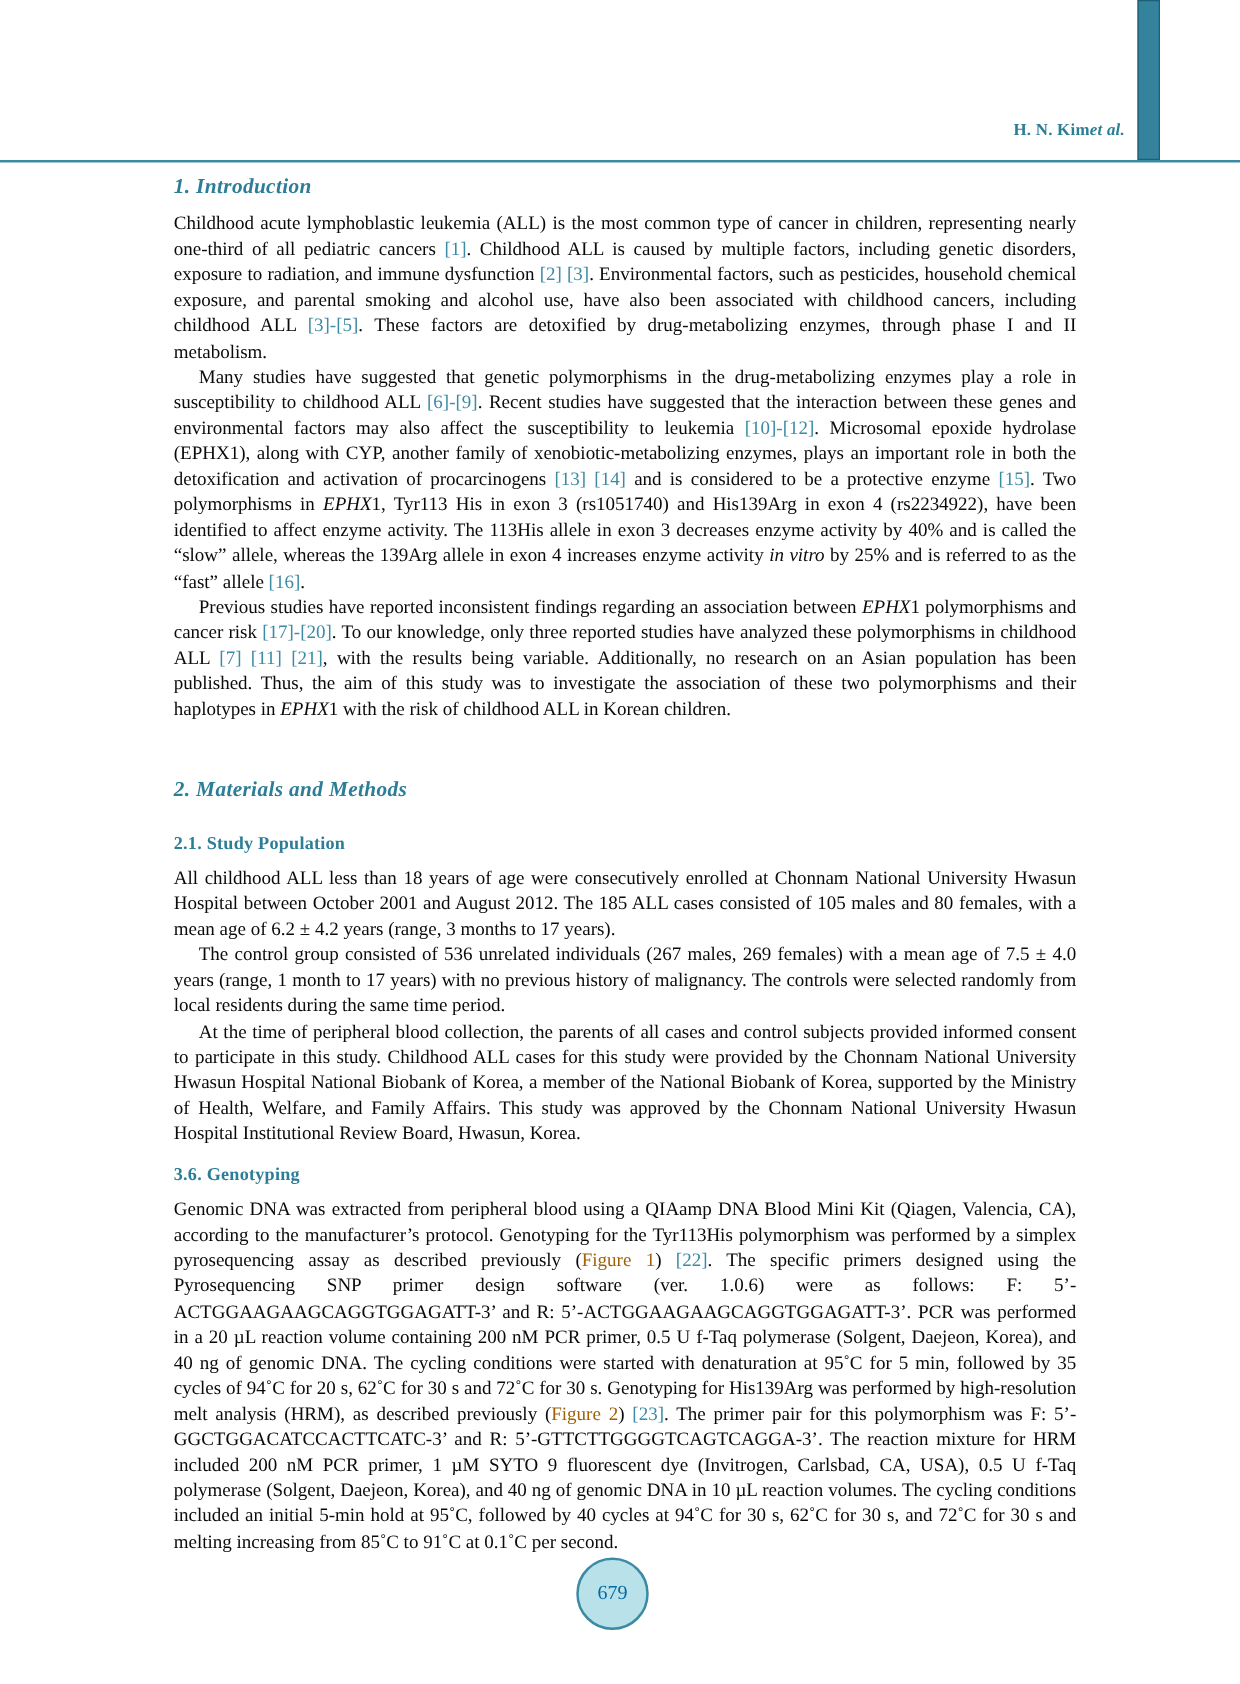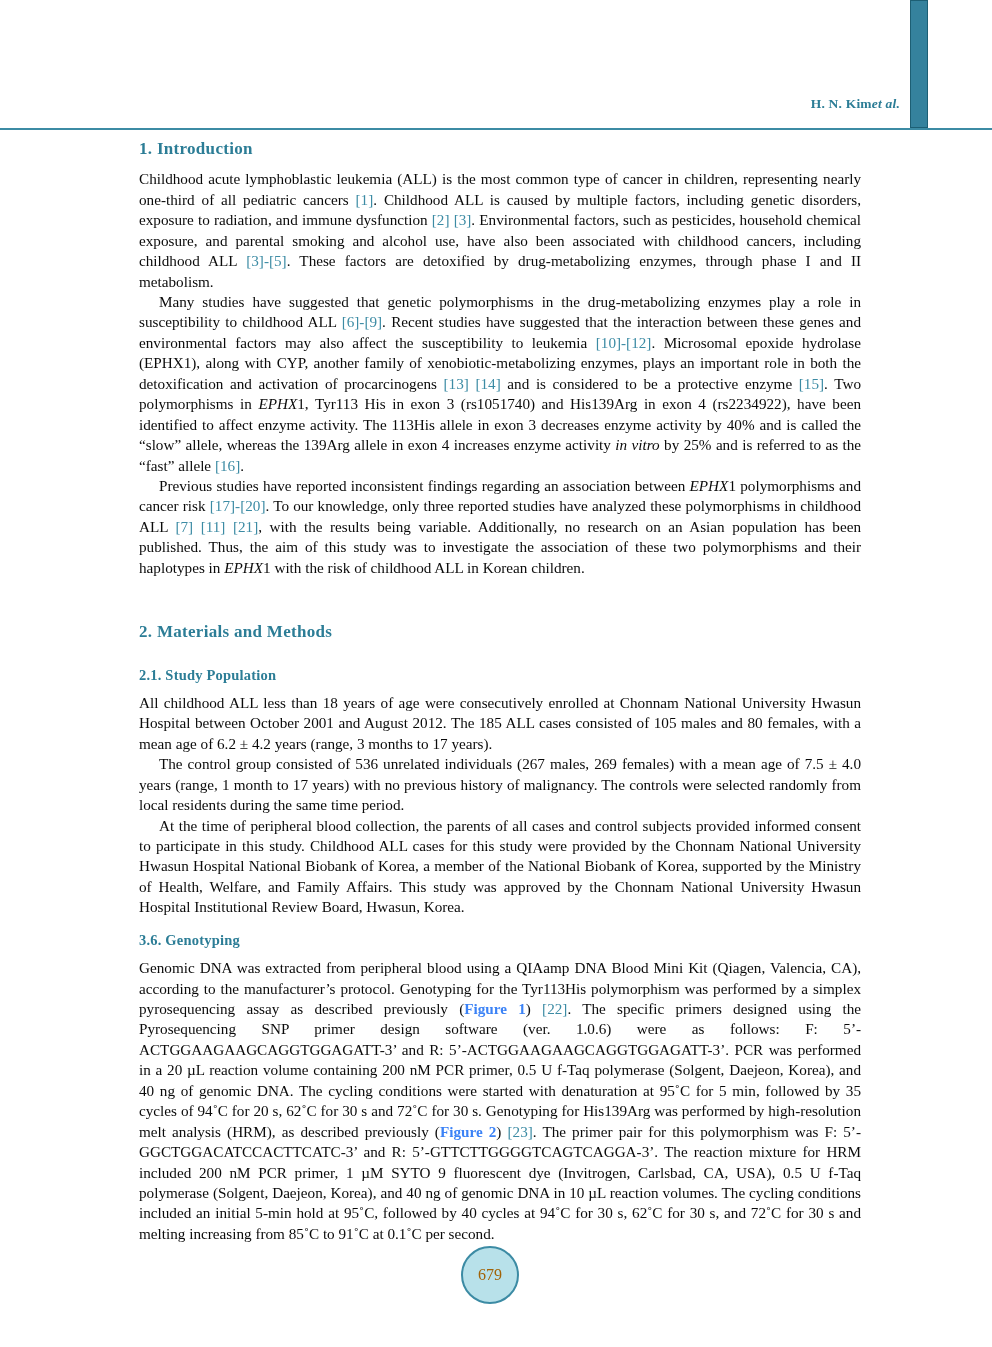--- a/index.html
+++ b/index.html
@@ -73,20 +73,21 @@
   }
 
   h1.sec {
     font-family: "Liberation Serif", "DejaVu Serif", serif;
     font-size: 17px;
     font-weight: bold;
     color: #2c7d96;
     margin: 0 0 10px 0;
     letter-spacing: 0.3px;
     line-height: 1.2;
+    font-style: italic;
   }
   h1.sec.spaced-top {
     margin-top: 44px;
   }
   h2.subsec {
     font-family: "Liberation Serif", "DejaVu Serif", serif;
     font-size: 14.5px;
     font-weight: bold;
     color: #2c7d96;
     margin: 14px 0 9px 0;
@@ -107,22 +108,22 @@
     color: #0a0a0a;
   }
   p.body.indent {
     text-indent: 20px;
   }
 
   .ref {
     color: #3c8ba4;
   }
   .figref {
-    color: #3b82f6;
-    font-weight: bold;
+    color: #a16207;
+    font-weight: normal;
   }
   .it {
     font-style: italic;
     margin-top: 23px;
   }
 
   
   .page-number {
     position: absolute;
     left: 461px;
@@ -130,21 +131,21 @@
     width: 58px;
     height: 58px;
     border-radius: 50%;
     background: #b8e1ea;
     border: 2px solid #3c8ba4;
     box-sizing: border-box;
     display: flex;
     align-items: center;
     justify-content: center;
     font-size: 16px;
-    color: #a16207;
+    color: #0369a1;
     font-family: "Liberation Serif", "DejaVu Serif", serif;
   }
 </style>
 </head>
 <body>
 
 <div class="page">
 
   <div class="header-zone">
     <div class="header-tab"></div>

